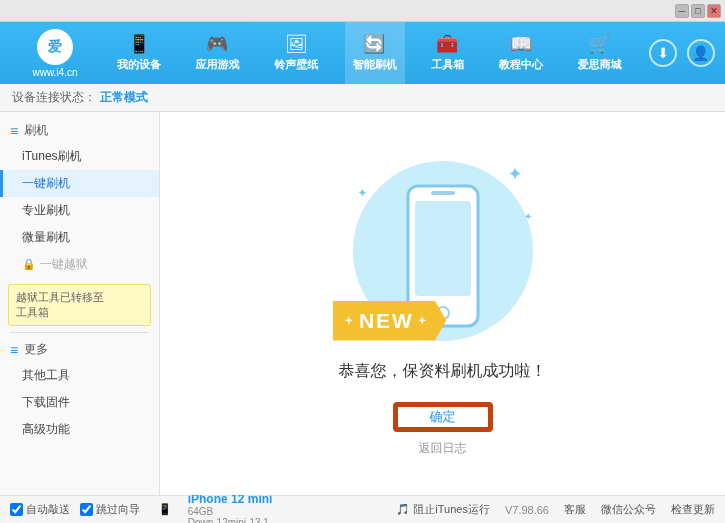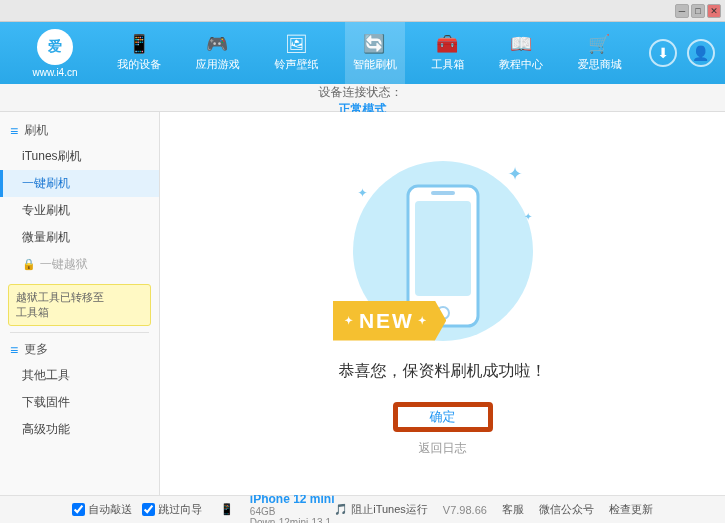--- a/index.html
+++ b/index.html
@@ -81,20 +81,21 @@
       gap: 4px;
     }
     .nav-item.active { background: rgba(255,255,255,0.2); }
     .nav-icon {
       font-size: 18px;
       line-height: 1;
     }
     .nav-label {
       font-size: 11px;
       white-space: nowrap;
+      font-weight: bold;
     }
     .header-right {
       display: flex;
       gap: 10px;
       align-items: center;
       margin-left: 10px;
     }
     .header-btn {
       width: 28px; height: 28px;
       border-radius: 50%;
@@ -108,21 +109,20 @@
     
     .status-bar {
       height: 28px;
       background: #f5f5f5;
       border-bottom: 1px solid #ddd;
       display: flex;
       align-items: center;
       padding: 0 12px;
       font-size: 12px;
       color: #333;
-      flex-direction: column;
     }
     .status-label { color: #666; margin-right: 4px; }
     .status-value { color: #2196F3; font-weight: bold; }
 
     
     .main-layout {
       display: flex;
       height: calc(523px - 22px - 62px - 28px - 28px);
     }
 
@@ -219,21 +219,21 @@
     
     .bottom-bar {
       height: 28px;
       background: #f5f5f5;
       border-top: 1px solid #e0e0e0;
       display: flex;
       align-items: center;
       padding: 0 10px;
       font-size: 11px;
       color: #555;
-      justify-content: center;
+      justify-content: space-between;
     }
     .bottom-left {
       display: flex;
       align-items: center;
       gap: 10px;
     }
     .checkbox-item {
       display: flex;
       align-items: center;
       gap: 3px;

